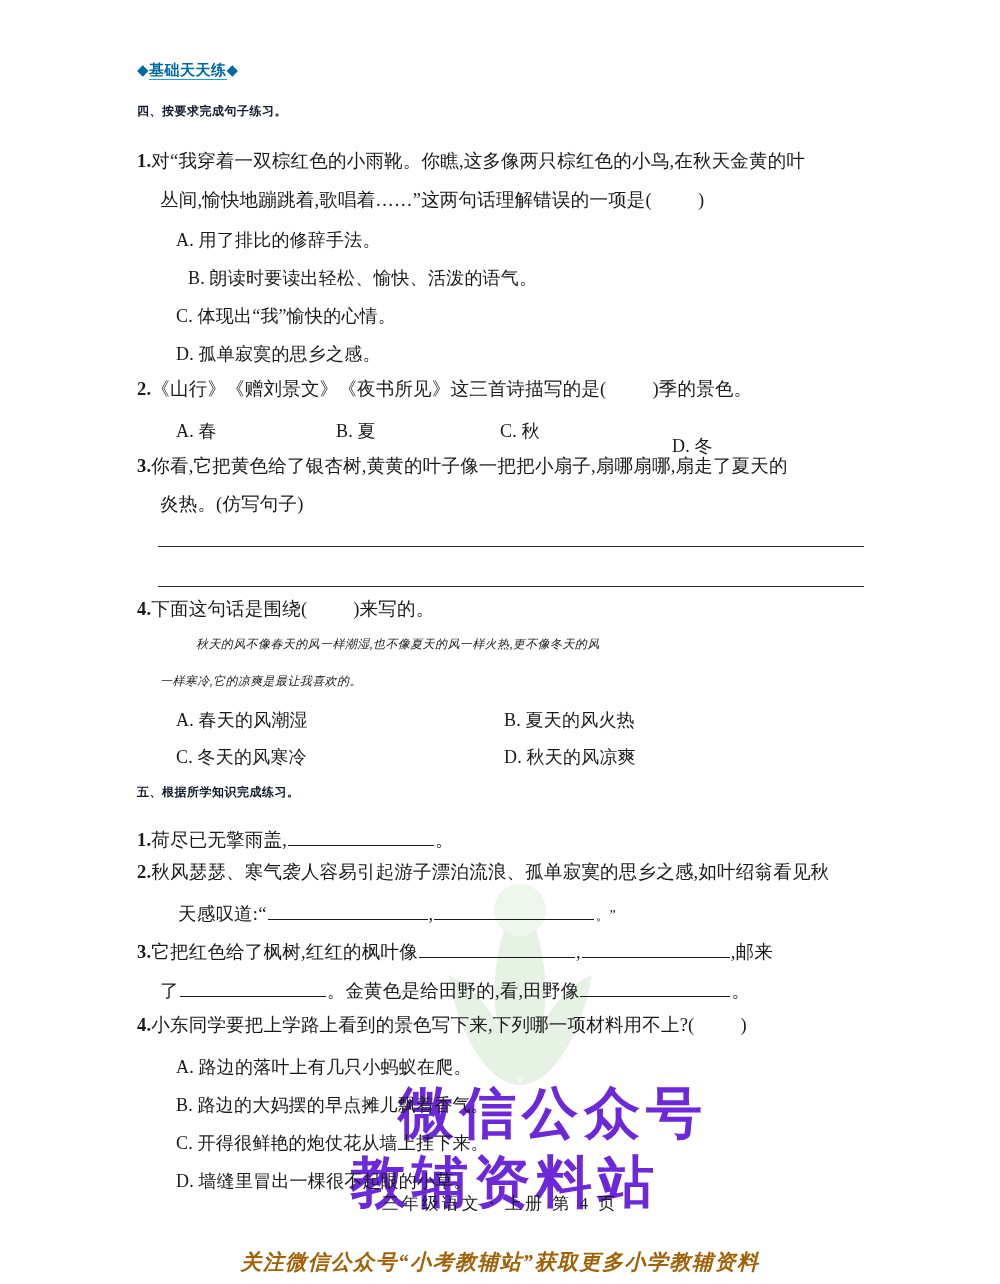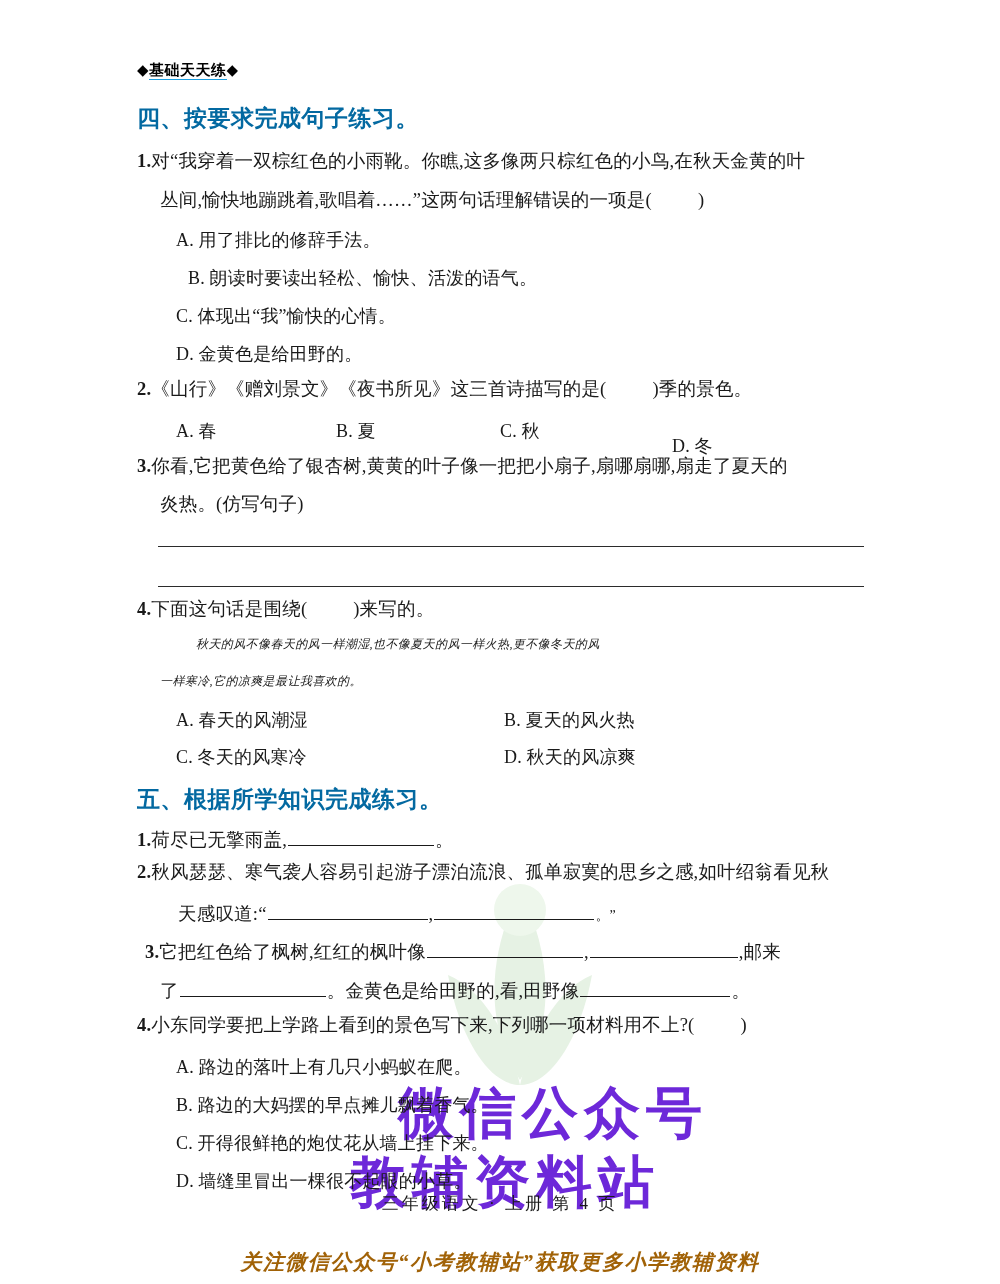--- a/index.html
+++ b/index.html
@@ -57,39 +57,39 @@
   
   .content {
     position: relative;
     z-index: 2;
   }
 
   .banner {
     position: absolute;
     left: 137px;
     top: 61px;
-    color: #000000;
+    color: #0369a1;
     font-family: "Liberation Sans", "DejaVu Sans", sans-serif;
     font-weight: bold;
     font-size: 15px;
     letter-spacing: 0.5px;
     white-space: nowrap;
   }
   .banner .bn-text {
     border-bottom: 1.5px solid #1b9ee0;
     padding-bottom: 1px;
   }
 
   .sec-title {
     position: absolute;
     left: 137px;
-    color: #0369a1;
+    color: #0f172a;
     font-family: "Liberation Sans", "DejaVu Sans", sans-serif;
     font-weight: bold;
-    font-size: 23px;
+    font-size: 12px;
     letter-spacing: 0.5px;
     white-space: nowrap;
   }
 
   .q {
     position: absolute;
     font-size: 18.5px;
     line-height: 1.0;
     white-space: nowrap;
     letter-spacing: 0.2px;
@@ -181,21 +181,21 @@
     <div class="q" style="left:137px; top:152px;">
       <span class="num">1.</span><span>对“我穿着一双棕红色的小雨靴。你瞧,这多像两只棕红色的小鸟,在秋天金黄的叶</span>
     </div>
     <div class="q" style="left:160px; top:191px;">
       <span>丛间,愉快地蹦跳着,歌唱着……”这两句话理解错误的一项是(</span><span style="display:inline-block;width:46px;"></span><span>)</span>
     </div>
 
     <div class="opt" style="left:176px; top:228px;">A. 用了排比的修辞手法。</div>
     <div class="opt" style="left:188px; top:266px;">B. 朗读时要读出轻松、愉快、活泼的语气。</div>
     <div class="opt" style="left:176px; top:304px;">C. 体现出“我”愉快的心情。</div>
-    <div class="opt" style="left:176px; top:342px;">D. 金黄色是给田野的。</div>
+    <div class="opt" style="left:176px; top:342px;">D. 孤单寂寞的思乡之感。</div>
 
     <div class="q" style="left:137px; top:380px;">
       <span class="num">2.</span><span>《山行》《赠刘景文》《夜书所见》这三首诗描写的是(</span><span style="display:inline-block;width:46px;"></span><span>)季的景色。</span>
     </div>
     <div class="opt" style="left:176px; top:419px;">A. 春</div>
     <div class="opt" style="left:336px; top:419px;">B. 夏</div>
     <div class="opt" style="left:500px; top:419px;">C. 秋</div>
     <div class="opt" style="left:672px; top:434px;">D. 冬</div>
 
     <div class="q" style="left:137px; top:457px;">
@@ -223,21 +223,21 @@
       <span class="num">1.</span><span>荷尽已无擎雨盖,</span><span class="inline-blank" style="width:146px;"></span><span>。</span>
     </div>
 
     <div class="q" style="left:137px; top:863px;">
       <span class="num">2.</span><span>秋风瑟瑟、寒气袭人容易引起游子漂泊流浪、孤单寂寞的思乡之感,如叶绍翁看见秋</span>
     </div>
     <div class="q" style="left:164px; top:900px;margin-left:14px;">
       <span>天感叹道:“</span><span class="inline-blank" style="width:160px;"></span><span>,</span><span class="inline-blank" style="width:160px;"></span><span style="font-size:14px;">。”</span>
     </div>
 
-    <div class="q" style="left:137px; top:938px;margin-left:8px;">
+    <div class="q" style="left:137px; top:938px;">
       <span class="num">3.</span><span>它把红色给了枫树,红红的枫叶像</span><span class="inline-blank" style="width:156px;"></span><span>,</span><span class="inline-blank" style="width:148px;"></span><span>,邮来</span>
     </div>
     <div class="q" style="left:160px; top:977px;">
       <span>了</span><span class="inline-blank" style="width:146px;"></span><span>。金黄色是给田野的,看,田野像</span><span class="inline-blank" style="width:150px;"></span><span>。</span>
     </div>
 
     <div class="q" style="left:137px; top:1016px;">
       <span class="num">4.</span><span>小东同学要把上学路上看到的景色写下来,下列哪一项材料用不上?(</span><span style="display:inline-block;width:46px;"></span><span>)</span>
     </div>
     <div class="opt" style="left:176px; top:1055px;">A. 路边的落叶上有几只小蚂蚁在爬。</div>

